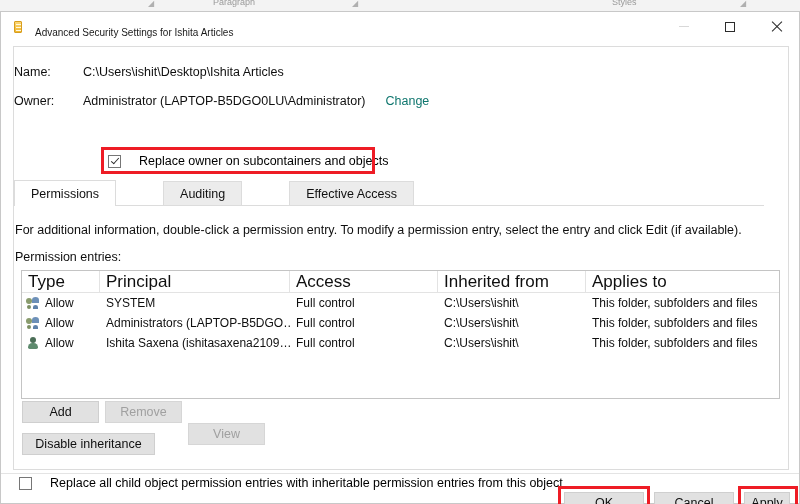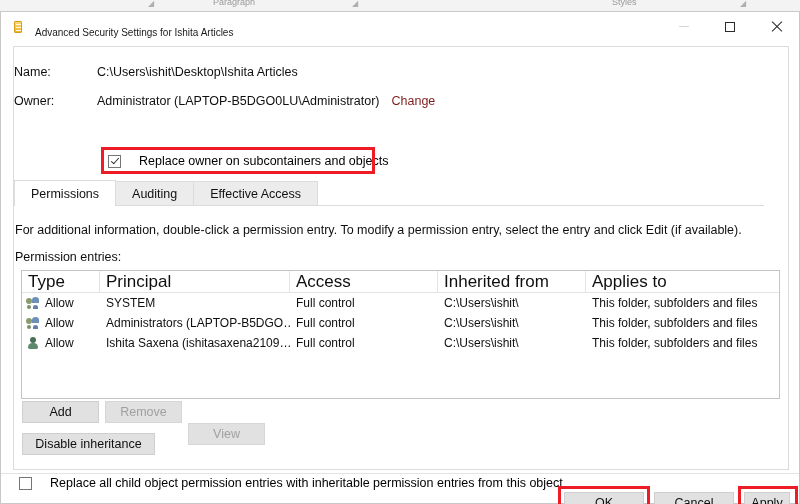--- a/index.html
+++ b/index.html
@@ -143,29 +143,29 @@
 
   .field-row {
     position: absolute;
     left: 0;
     display: flex;
     align-items: baseline;
     font-size: 12.5px;
     white-space: nowrap;
   }
   .field-label {
-    width: 96px;
+    width: 82px;
     padding-left: 13px;
     box-sizing: border-box;
     color: #0f0f0f;
   }
   .field-value { color: #0f0f0f; }
   .link {
-    color: #7f1d1d;
-    margin-left: 12px;
+    color: #0f766e;
+    margin-left: 20px;
     cursor: pointer;
   }
 
   
   .cb {
     display: inline-block;
     width: 13px; height: 13px;
     border: 1px solid #767676;
     background: #ffffff;
     box-sizing: border-box;
@@ -200,20 +200,21 @@
     pointer-events: none;
   }
 
   
   .tabstrip {
     position: absolute;
     left: 13px; top: 139px;
     width: 750px; height: 26px;
     display: flex;
     align-items: flex-end;
+    gap: 48px;
   }
   .tab {
     height: 25px;
     padding: 0 16px;
     display: flex;
     align-items: center;
     justify-content: center;
     font-size: 12.5px;
     background: #ececec;
     border: 1px solid #dcdcdc;

